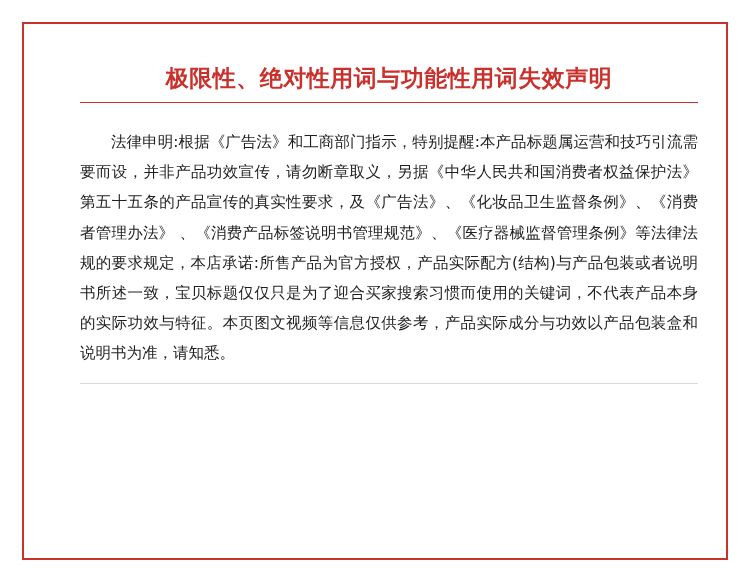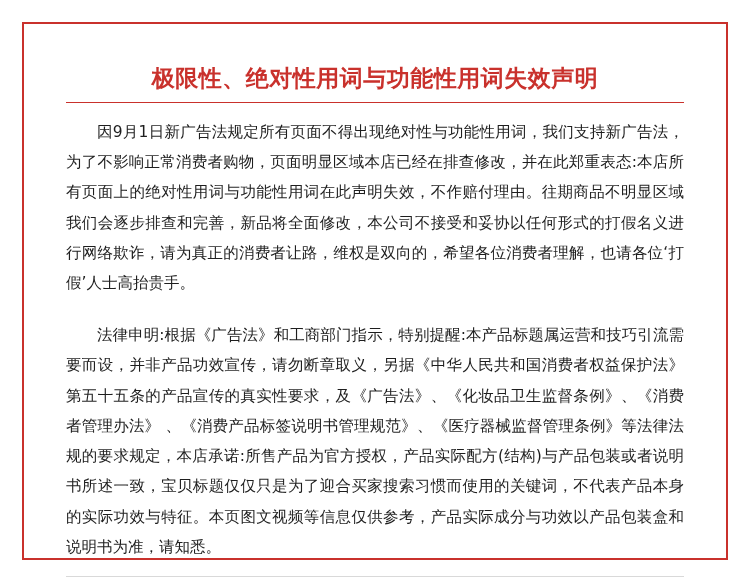--- a/index.html
+++ b/index.html
@@ -24,21 +24,21 @@
     position: absolute;
     left: 22px;
     top: 22px;
     right: 22px;
     bottom: 22px;
     border: 2px solid #c9312c;
     box-sizing: border-box;
   }
   .inner {
     position: absolute;
-    left: 0;
+    left: 14px;
     top: 0;
     width: 100%;
     height: 100%;
     box-sizing: border-box;
     padding: 24px 42px 0 42px;
   }
   .doc-title {
     text-align: center;
     color: #c9312c;
     font-size: 23px;
@@ -78,21 +78,20 @@
 <body>
 
 <div class="page">
   <div class="frame">
     <div class="inner">
 
       <h1 class="doc-title">极限性、绝对性用词与功能性用词失效声明</h1>
 
       <div class="title-rule"></div>
 
-      <p class="para">因9月1日新广告法规定所有页面不得出现绝对性与功能性用词，我们支持新广告法，为了不影响正常消费者购物，页面明显区域本店已经在排查修改，并在此郑重表态:本店所有页面上的绝对性用词与功能性用词在此声明失效，不作赔付理由。往期商品不明显区域我们会逐步排查和完善，新品将全面修改，本公司不接受和妥协以任何形式的打假名义进行网络欺诈，请为真正的消费者让路，维权是双向的，希望各位消费者理解，也请各位‘打假’人士高抬贵手。</p>
 
       <div class="para-gap"></div>
 
       <p class="para">法律申明:根据《广告法》和工商部门指示，特别提醒:本产品标题属运营和技巧引流需要而设，并非产品功效宣传，请勿断章取义，另据《中华人民共和国消费者权益保护法》第五十五条的产品宣传的真实性要求，及《广告法》、《化妆品卫生监督条例》、《消费者管理办法》 、《消费产品标签说明书管理规范》、《医疗器械监督管理条例》等法律法规的要求规定，本店承诺:所售产品为官方授权，产品实际配方(结构)与产品包装或者说明书所述一致，宝贝标题仅仅只是为了迎合买家搜索习惯而使用的关键词，不代表产品本身的实际功效与特征。本页图文视频等信息仅供参考，产品实际成分与功效以产品包装盒和说明书为准，请知悉。</p>
 
       <div class="divider"></div>
 
     </div>
   </div>
 </div>

